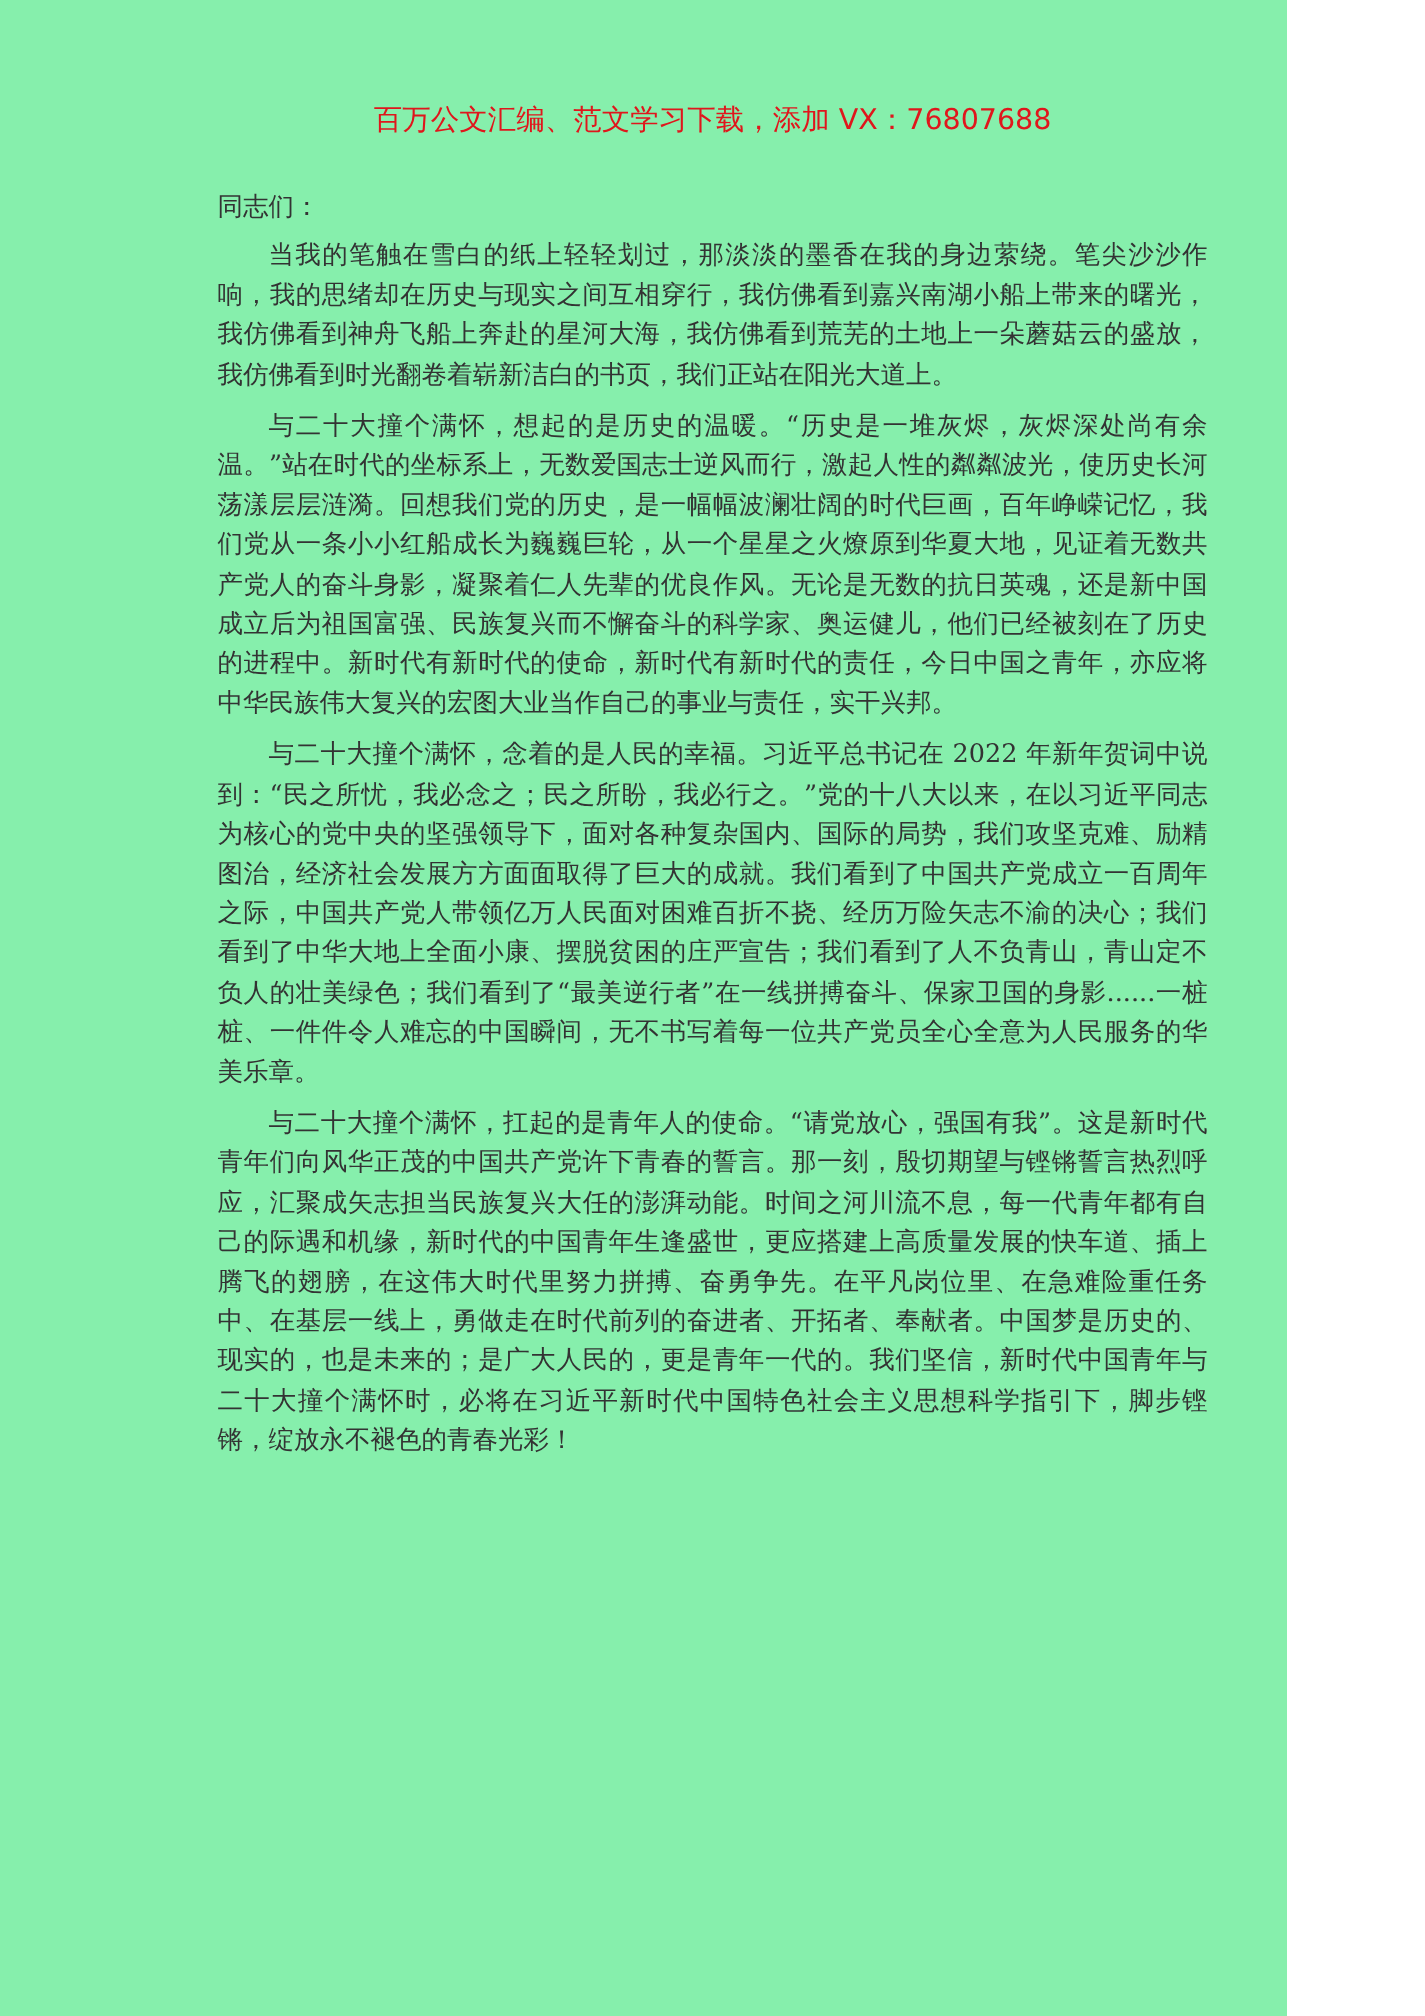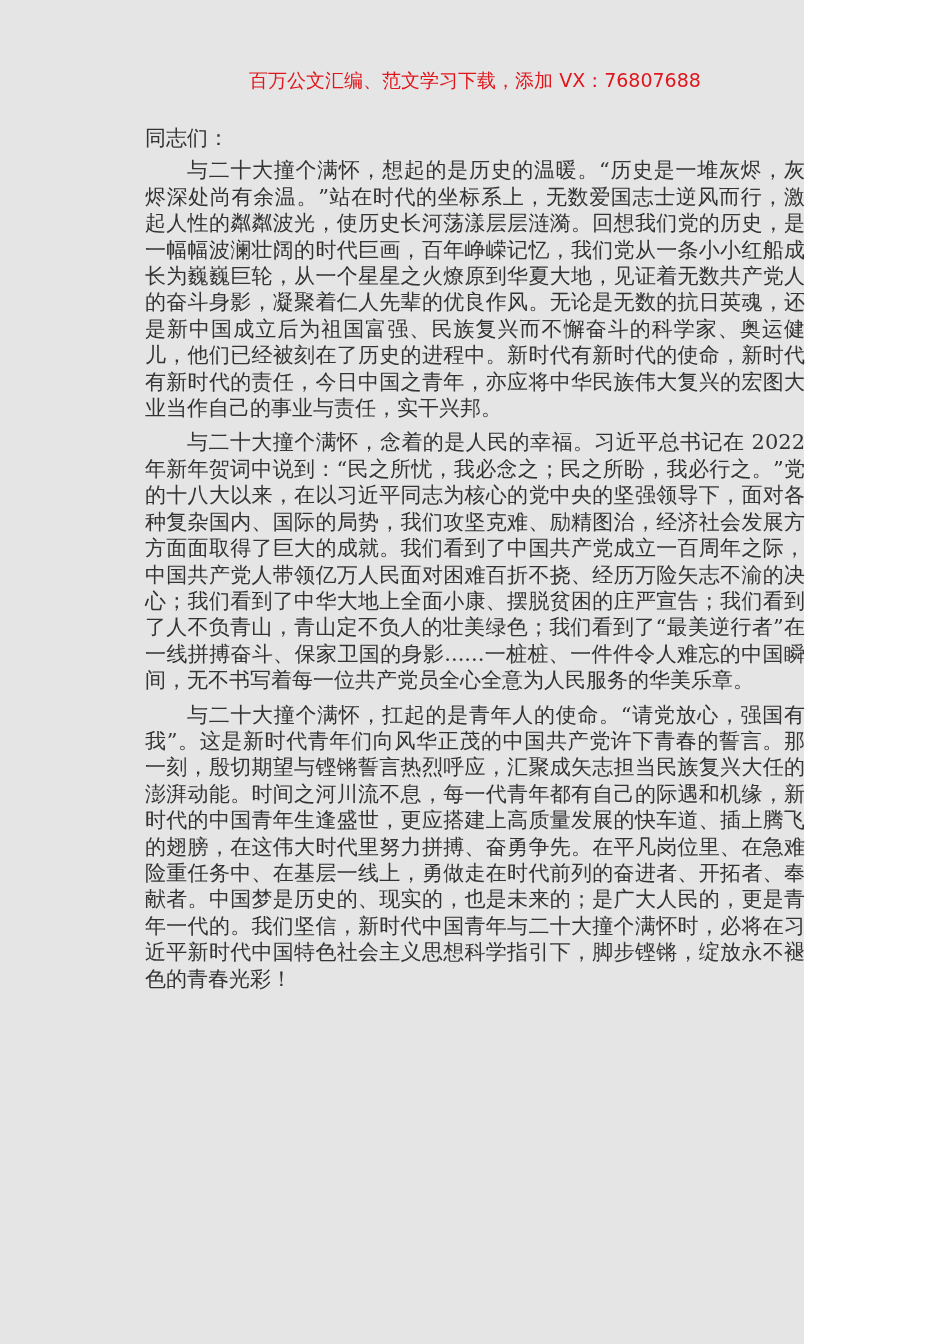--- a/index.html
+++ b/index.html
@@ -10,61 +10,61 @@
     body {
       width: 950px;
       height: 1344px;
       position: relative;
       overflow: hidden;
     }
     .page {
       position: absolute;
       left: 0;
       top: 0;
-      width: 764px;
+      width: 858px;
       height: 1344px;
-      background: #e5e5e5;
-      padding-left: 40px;
+      background: #86efac;
     }
     .banner {
       position: absolute;
       top: 66px;
       left: 0;
       width: 950px;
       text-align: center;
       color: #e0161c;
       font-family: "DejaVu Sans", "Liberation Sans", sans-serif;
       font-size: 19px;
       line-height: 28px;
       letter-spacing: 0px;
     }
     .content {
       position: absolute;
       left: 145px;
       top: 125px;
       width: 660px;
       color: #333333;
       font-family: "DejaVu Serif", "Liberation Serif", serif;
-      font-size: 21px;
+      font-size: 17px;
       line-height: 26.4px;
       text-align: justify;
     }
     .salutation {
       margin: 0 0 6px 0;
     }
     .para {
       margin: 0 0 8px 0;
       text-indent: 2em;
     }
   </style>
 </head>
 <body>
 
 <div class="page">
   <div class="banner">百万公文汇编、范文学习下载，添加 VX：76807688</div>
 
   <div class="content">
     <p class="salutation">同志们：</p>
+    <p class="para">当我的笔触在雪白的纸上轻轻划过，那淡淡的墨香在我的身边萦绕。笔尖沙沙作响，我的思绪却在历史与现实之间互相穿行，我仿佛看到嘉兴南湖小船上带来的曙光，我仿佛看到神舟飞船上奔赴的星河大海，我仿佛看到荒芜的土地上一朵蘑菇云的盛放，我仿佛看到时光翻卷着崭新洁白的书页，我们正站在阳光大道上。</p>
     <p class="para">与二十大撞个满怀，想起的是历史的温暖。“历史是一堆灰烬，灰烬深处尚有余温。”站在时代的坐标系上，无数爱国志士逆风而行，激起人性的粼粼波光，使历史长河荡漾层层涟漪。回想我们党的历史，是一幅幅波澜壮阔的时代巨画，百年峥嵘记忆，我们党从一条小小红船成长为巍巍巨轮，从一个星星之火燎原到华夏大地，见证着无数共产党人的奋斗身影，凝聚着仁人先辈的优良作风。无论是无数的抗日英魂，还是新中国成立后为祖国富强、民族复兴而不懈奋斗的科学家、奥运健儿，他们已经被刻在了历史的进程中。新时代有新时代的使命，新时代有新时代的责任，今日中国之青年，亦应将中华民族伟大复兴的宏图大业当作自己的事业与责任，实干兴邦。</p>
     <p class="para">与二十大撞个满怀，念着的是人民的幸福。习近平总书记在 2022 年新年贺词中说到：“民之所忧，我必念之；民之所盼，我必行之。”党的十八大以来，在以习近平同志为核心的党中央的坚强领导下，面对各种复杂国内、国际的局势，我们攻坚克难、励精图治，经济社会发展方方面面取得了巨大的成就。我们看到了中国共产党成立一百周年之际，中国共产党人带领亿万人民面对困难百折不挠、经历万险矢志不渝的决心；我们看到了中华大地上全面小康、摆脱贫困的庄严宣告；我们看到了人不负青山，青山定不负人的壮美绿色；我们看到了“最美逆行者”在一线拼搏奋斗、保家卫国的身影......一桩桩、一件件令人难忘的中国瞬间，无不书写着每一位共产党员全心全意为人民服务的华美乐章。</p>
     <p class="para">与二十大撞个满怀，扛起的是青年人的使命。“请党放心，强国有我”。这是新时代青年们向风华正茂的中国共产党许下青春的誓言。那一刻，殷切期望与铿锵誓言热烈呼应，汇聚成矢志担当民族复兴大任的澎湃动能。时间之河川流不息，每一代青年都有自己的际遇和机缘，新时代的中国青年生逢盛世，更应搭建上高质量发展的快车道、插上腾飞的翅膀，在这伟大时代里努力拼搏、奋勇争先。在平凡岗位里、在急难险重任务中、在基层一线上，勇做走在时代前列的奋进者、开拓者、奉献者。中国梦是历史的、现实的，也是未来的；是广大人民的，更是青年一代的。我们坚信，新时代中国青年与二十大撞个满怀时，必将在习近平新时代中国特色社会主义思想科学指引下，脚步铿锵，绽放永不褪色的青春光彩！</p>
   </div>
 </div>
 
 </body></html>

